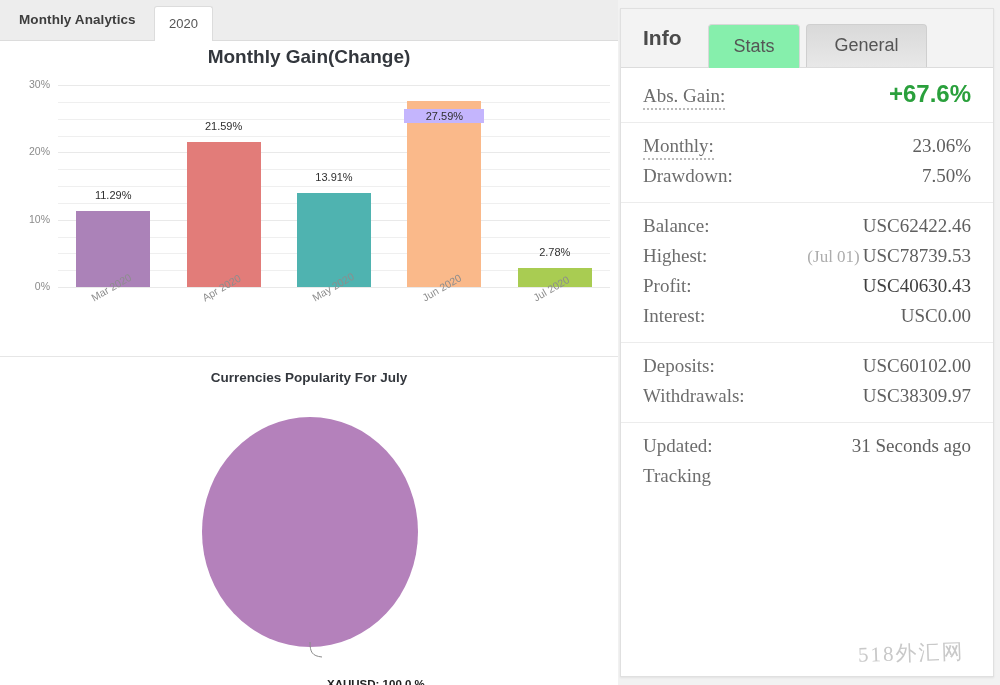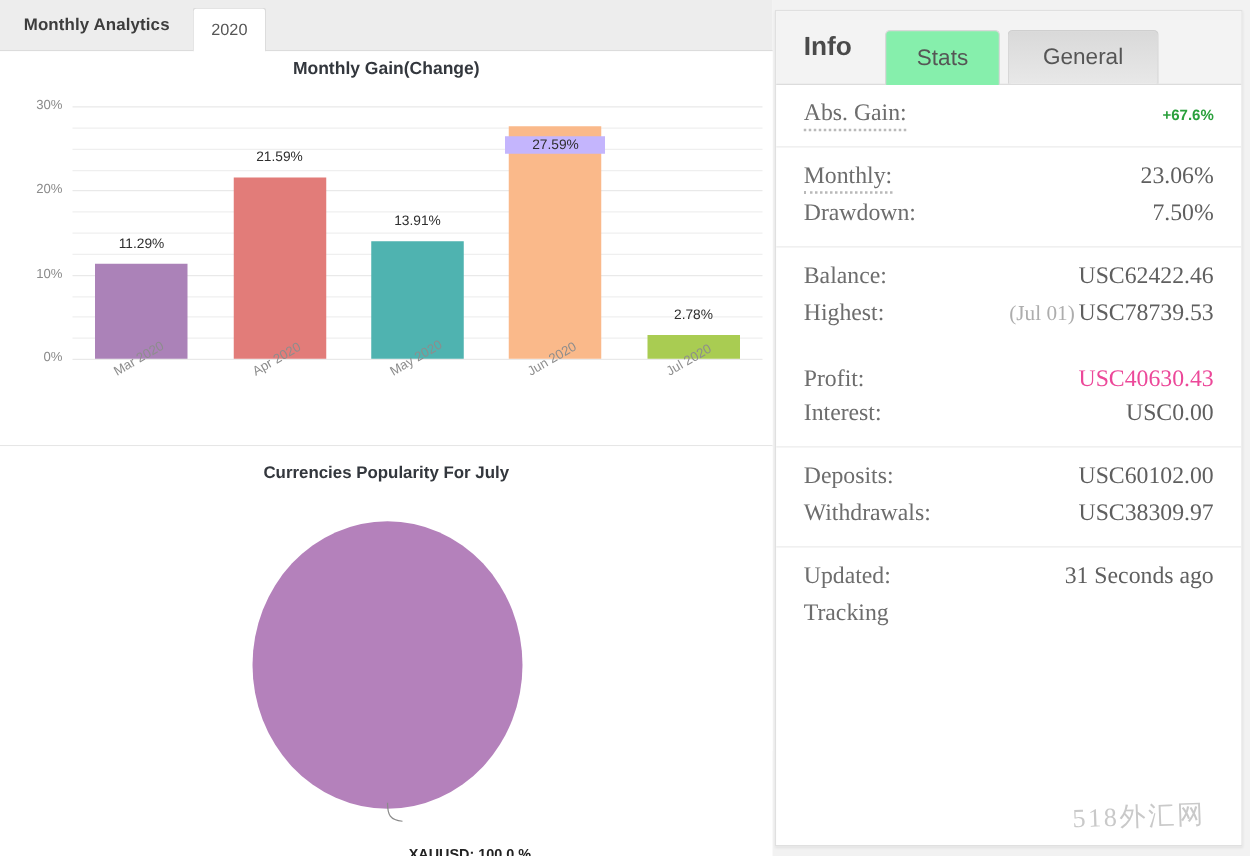--- a/index.html
+++ b/index.html
@@ -61,21 +61,21 @@
     position: absolute;
     left: 0; top: 41px;
     width: 618px; height: 316px;
     border-bottom: 1px solid #e6e6e6;
     background: #fff;
   }
   #bar-chart-title {
     position: absolute;
     left: 0; right: 0; top: 5px;
     text-align: center;
-    font-size: 14px;
+    font-size: 19px;
     font-weight: bold;
     color: #33373d;
   }
 
   
   .gridline {
     position: absolute;
     left: 58px;
     width: 552px;
     height: 1px;
@@ -267,21 +267,21 @@
     color: #6d6d6d;
     font-family: "Liberation Sans", sans-serif;
     border-bottom: 2px dotted #b9b9b9;
     padding-bottom: 2px;
   }
   .gain-value {
     font-size: 25px;
     font-weight: bold;
     font-family: "Liberation Sans", sans-serif;
   }
-  .absgain-value { font-size: 12px; }
+  .absgain-value { font-size: 24px; }
 
   #watermark {
     position: absolute;
     left: 858px; top: 639px;
     font-size: 21px;
     color: #c9c9c9;
     font-family: "Liberation Serif", serif;
     letter-spacing: 2px;
     white-space: nowrap;
     transform: rotate(-2deg);
@@ -386,21 +386,21 @@
         <div class="stat-row">
           <div class="stat-label">Balance:</div>
           <div class="stat-value">USC62422.46</div>
         </div>
         <div class="stat-row">
           <div class="stat-label">Highest:</div>
           <div class="stat-value"><span class="paren">(Jul 01)</span>USC78739.53</div>
         </div>
         <div class="stat-row">
           <div class="stat-label">Profit:</div>
-          <div class="stat-value" style="color: #ec4899; margin-top: 23px;">USC40630.43</div>
+          <div class="stat-value" style="color: #404040;">USC40630.43</div>
         </div>
         <div class="stat-row">
           <div class="stat-label">Interest:</div>
           <div class="stat-value">USC0.00</div>
         </div>
       </div>
       <div class="stat-group">
         <div class="stat-row">
           <div class="stat-label">Deposits:</div>
           <div class="stat-value">USC60102.00</div>

